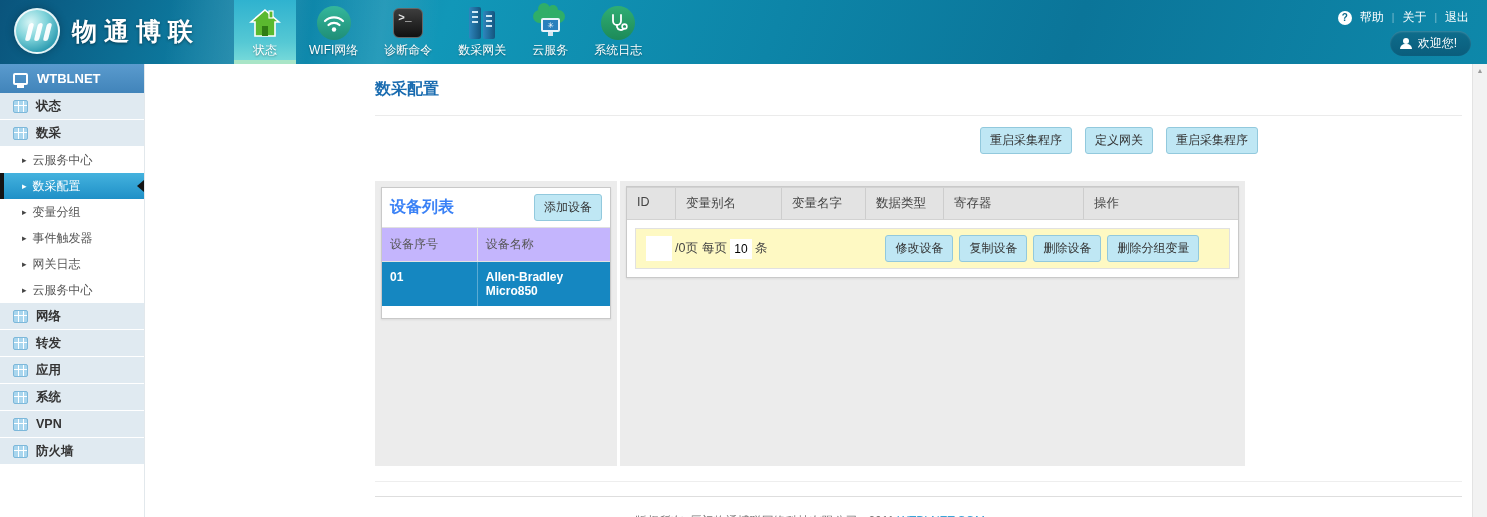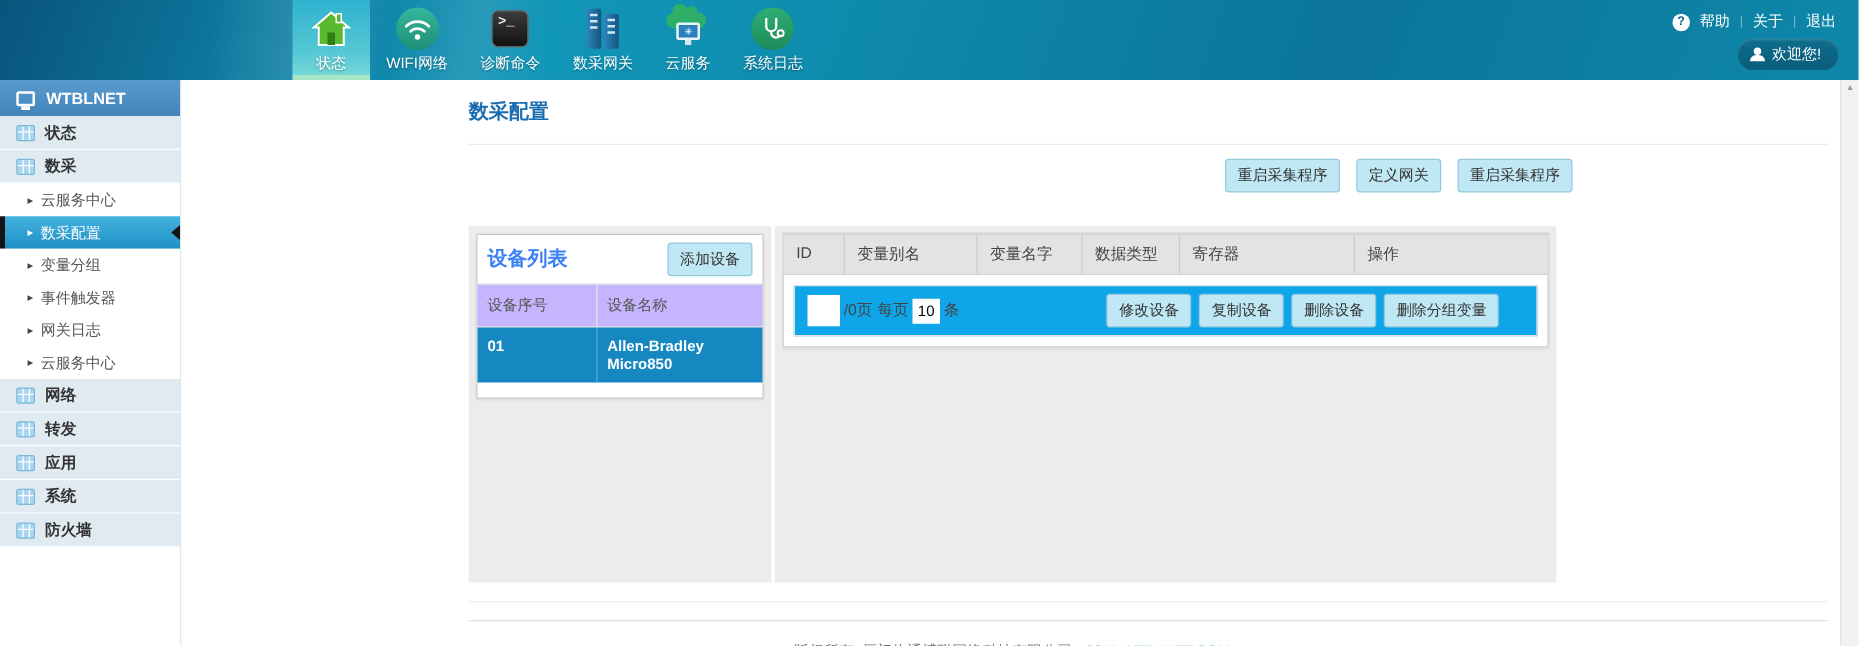--- a/index.html
+++ b/index.html
@@ -127,40 +127,48 @@
     display:flex; align-items:center; justify-content:flex-end; padding-right:5px; color:#777;
     font-size:11px; cursor:pointer; background:#fff; }
   .vp-search .btn { margin-right:6px; }
   .spacer { flex:1; }
   .red-wrap { border:3px solid #f01616; padding:2px 3px; }
   .vp-thead { display:flex; background:#e3e3e3; border-top:1px solid #d2d2d2;
     border-bottom:1px solid #d2d2d2; font-size:12.5px; color:#444; }
   .vp-thead span { padding:7px 10px; border-right:1px solid #cdcdcd; }
   .th-id{width:49px;} .th-alias{width:106px;} .th-name{width:84px;}
   .th-type{width:78px;} .th-reg{width:140px;} .th-op{flex:1; border-right:none !important;}
-  .vp-strip { margin:8px; background:#0ea5e9; border:1px solid #e1e1e1; display:flex;
+  .vp-strip { margin:8px; background:#fef9c3; border:1px solid #e1e1e1; display:flex;
     align-items:center; padding:6px 10px; font-size:12.5px; color:#444; }
   .pg-box { width:26px; height:25px; background:#fff; border:none; margin-right:3px; }
   .pp-box { width:22px; height:20px; background:#fff; border:none; text-align:center;
     font-size:12px; margin:0 3px; }
   .strip-actions { display:flex; gap:6px; margin-left:118px; }
 
   .divider-a { margin-top:15px; height:1px; background:#eeeeee; }
   .divider-b { margin-top:14px; height:1px; background:#dedede; }
   .footer-line { margin-top:16px; width:870px; text-align:center; font-size:12px; color:#777; }
   .footer-line a { color:#3aa4d8; text-decoration:none; cursor:pointer; }
 
   
   .scrollbar { position:absolute; right:0; top:64px; bottom:0; width:15px; background:#f2f2f2;
     border-left:1px solid #e3e3e3; text-align:center; color:#9a9a9a; font-size:7px; padding-top:3px; }
 </style>
 </head>
 <body>
 
 <div class="header">
+  <div class="logo">
+    <div class="logo-circle">
+        <i></i>
+        <i></i>
+        <i></i>
+      </div>
+    <div class="logo-text">物通博联</div>
+  </div>
 
   <div class="nav">
     <div class="nav-item active">
       <div class="nav-ic">
         <svg width="32" height="32" viewBox="0 0 32 32">
           <path d="M16 3 L30 15 L26 15 L26 29 L6 29 L6 15 L2 15 Z" fill="#5bb92f" stroke="#fff" stroke-width="1.6"></path>
           <rect x="13" y="19" width="6" height="10" fill="#2f7d14"></rect>
           <rect x="20" y="4" width="4" height="7" fill="#5bb92f" stroke="#fff" stroke-width="1.2"></rect>
         </svg>
       </div>
@@ -275,20 +283,24 @@
     <span class="grid-ic"></span>
     <span>转发</span>
   </div>
   <div class="sb-item">
     <span class="grid-ic"></span>
     <span>应用</span>
   </div>
   <div class="sb-item">
     <span class="grid-ic"></span>
     <span>系统</span>
+  </div>
+  <div class="sb-item">
+    <span class="grid-ic"></span>
+    <span>VPN</span>
   </div>
   <div class="sb-item">
     <span class="grid-ic"></span>
     <span>防火墙</span>
   </div>
 </div>
 
 <div class="main">
   <div class="page-title">数采配置</div>
   <div class="rule1"></div>

